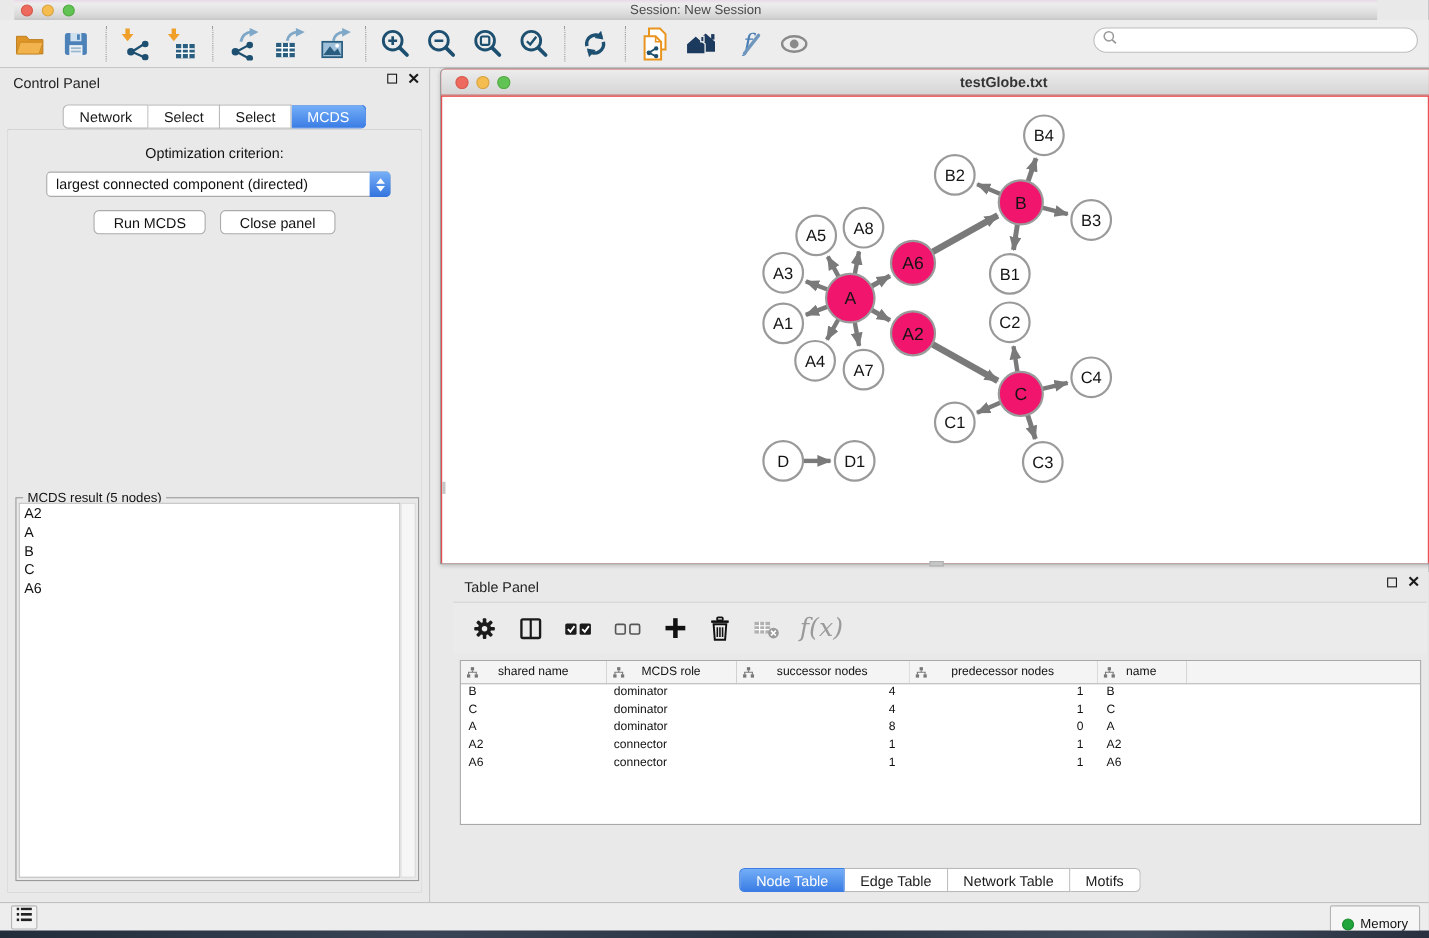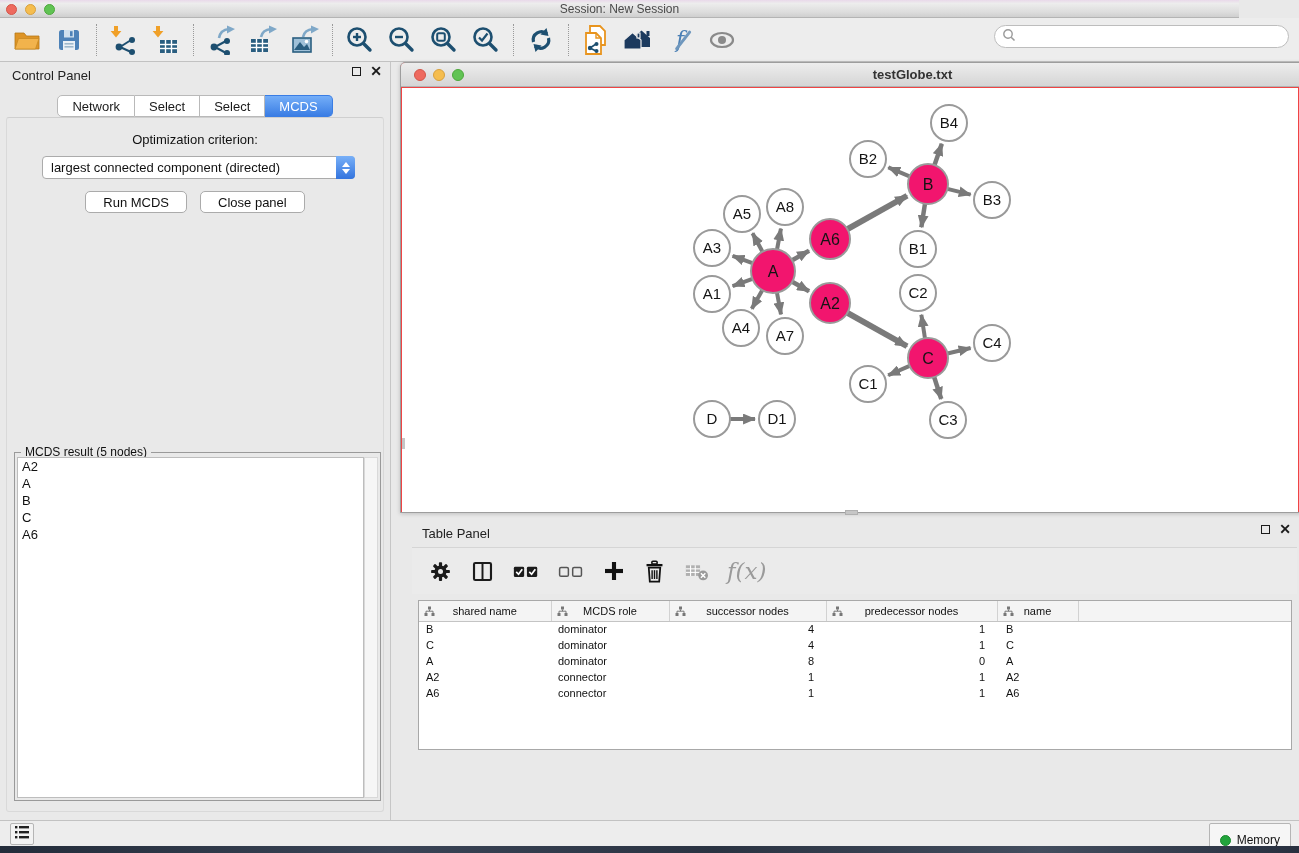--- a/index.html
+++ b/index.html
@@ -3,21 +3,21 @@
 <meta charset="utf-8">
 <style>
   * { margin:0; padding:0; box-sizing:border-box; }
   html,body { width:1299px; height:853px; }
   body { font-family:"Liberation Sans", sans-serif; background:#1f2836; position:relative; overflow:hidden; }
   .app { position:absolute; left:0; top:0; width:1299px; height:846px; background:#e9e9e9; }
   .desktop-strip { position:absolute; left:0; top:846px; width:1299px; height:7px;
     background:linear-gradient(90deg,#232c3a,#3a4456 30%,#2a3342 55%,#434d5e 80%,#28303f); }
 
   
-  .titlebar { position:absolute; left:0; top:0; width:1239px; height:18px;
+  .titlebar { position:absolute; left:13px; top:0; width:1239px; height:18px;
     background:linear-gradient(#e9d9ea 0%, #ededed 20%, #dddddd 70%, #cfcfcf 100%);
     border-bottom:1px solid #b4b4b4;padding-left:12px; }
   .titlebar .title { position:absolute; left:0; right:0; top:2px; text-align:center;
     font-size:12px; color:#4a4a4a; }
   .lights { position:absolute; left:6px; top:4px; display:flex; gap:8px; }
   .light { width:11px; height:11px; border-radius:50%; }
   .light.red { background:#ee6a5f; border:1px solid #d45549; }
   .light.yellow { background:#f5bd4f; border:1px solid #d8a03e; }
   .light.green { background:#61c354; border:1px solid #4da83c; }
 
@@ -654,20 +654,26 @@
               <td class="c0">A6</td>
               <td class="c1">connector</td>
               <td class="c2">1</td>
               <td class="c3">1</td>
               <td class="c4">A6</td>
               <td></td>
             </tr>
           </tbody>
       </table>
     </div>
+    <div class="tp-tabs">
+        <div class="tp-tab active">Node Table</div>
+        <div class="tp-tab">Edge Table</div>
+        <div class="tp-tab">Network Table</div>
+        <div class="tp-tab">Motifs</div>
+      </div>
   </div>
 
   <div class="statusbar">
     <div class="status-list-btn">
       <span><svg width="14" height="13" viewBox="0 0 14 13">
             <g fill="#222">
               <rect x="0" y="0" width="2.4" height="2.4"></rect>
               <rect x="4" y="0" width="10" height="2.4"></rect>
               <rect x="0" y="5" width="2.4" height="2.4"></rect>
               <rect x="4" y="5" width="10" height="2.4"></rect>

